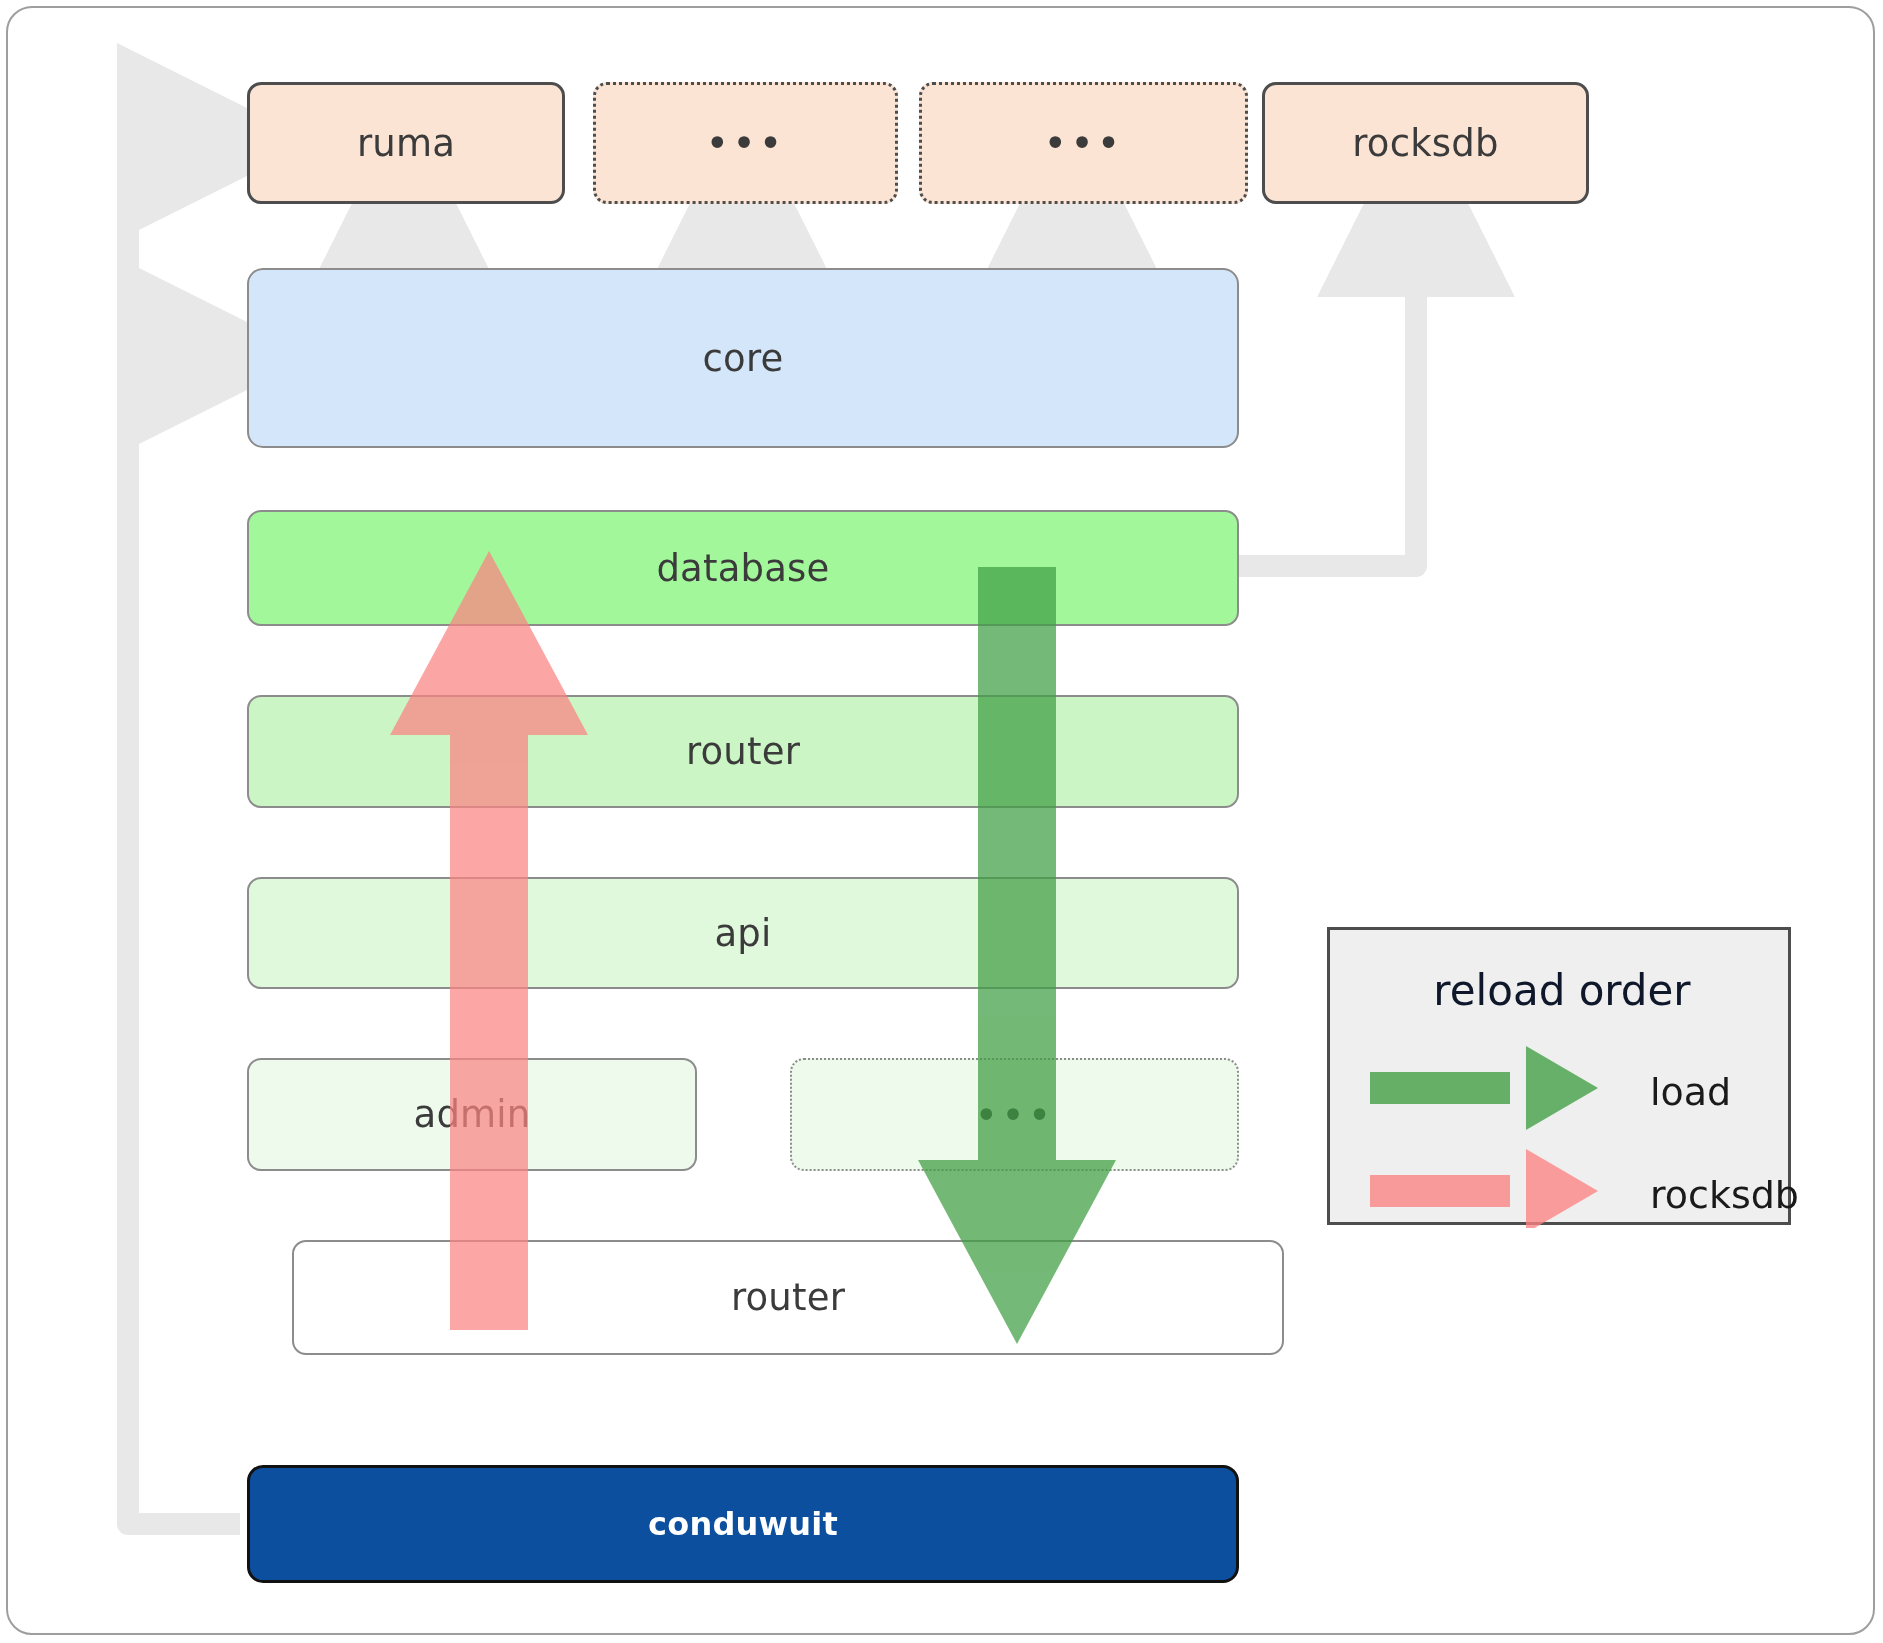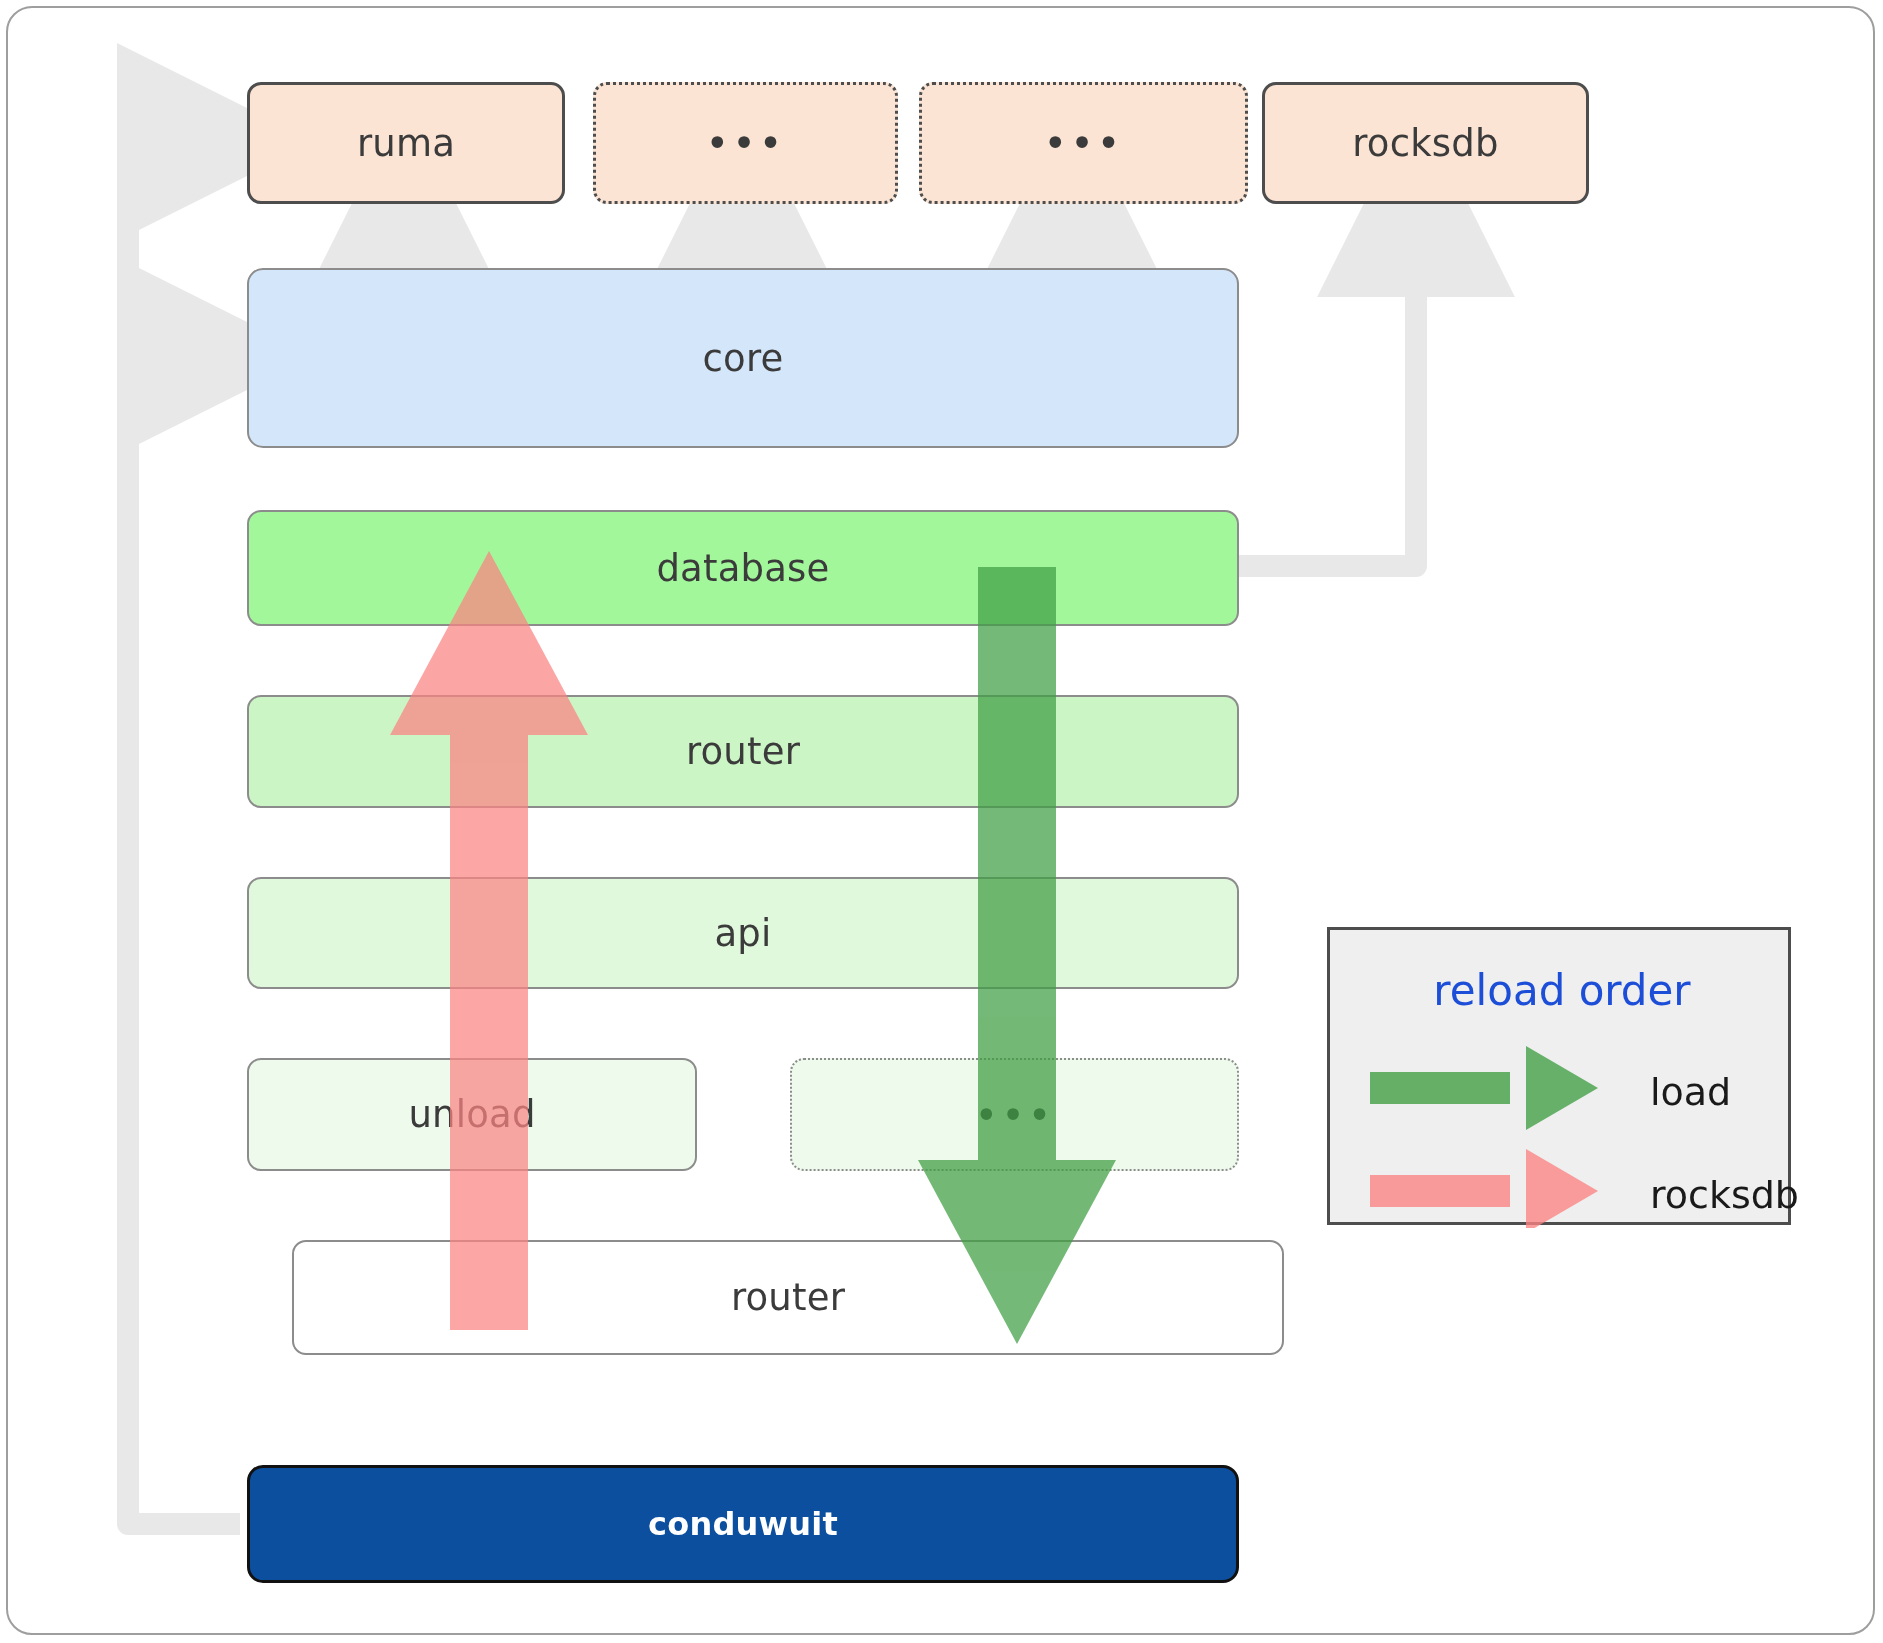--- a/index.html
+++ b/index.html
@@ -107,21 +107,21 @@
     border: 3px solid #4d4d4d;
     box-sizing: border-box;
   }
   .legend-title {
     position: absolute;
     left: 0;
     top: 36px;
     width: 464px;
     text-align: center;
     font-size: 42px;
-    color: #1d4ed8;
+    color: #0f172a;
   }
   .legend-label {
     position: absolute;
     font-size: 38px;
     color: #1a1a1a;
   }
   .legend-label.load { left: 320px; top: 140px; }
   .legend-label.unload { left: 320px; top: 243px; }
   .z-over { z-index: 40; }
   .z-arrows { z-index: 25; }
@@ -192,21 +192,21 @@
 
   <div class="node service z-nodes" style="left:247px; top:695px; width:992px; height:113px;">
     <span>router</span>
   </div>
 
   <div class="node api z-nodes" style="left:247px; top:877px; width:992px; height:112px;">
     <span>api</span>
   </div>
 
   <div class="node admin z-nodes" style="left:247px; top:1058px; width:450px; height:113px;">
-    <span>unload</span>
+    <span>admin</span>
   </div>
 
   <div class="node dots-leaf z-nodes" style="left:790px; top:1058px; width:449px; height:113px;">
     <span class="dots-label">•••</span>
   </div>
 
   <div class="node router z-nodes" style="left:247px; top:1240px; width:992px; height:115px;">
     <span>router</span>
   </div>
 

